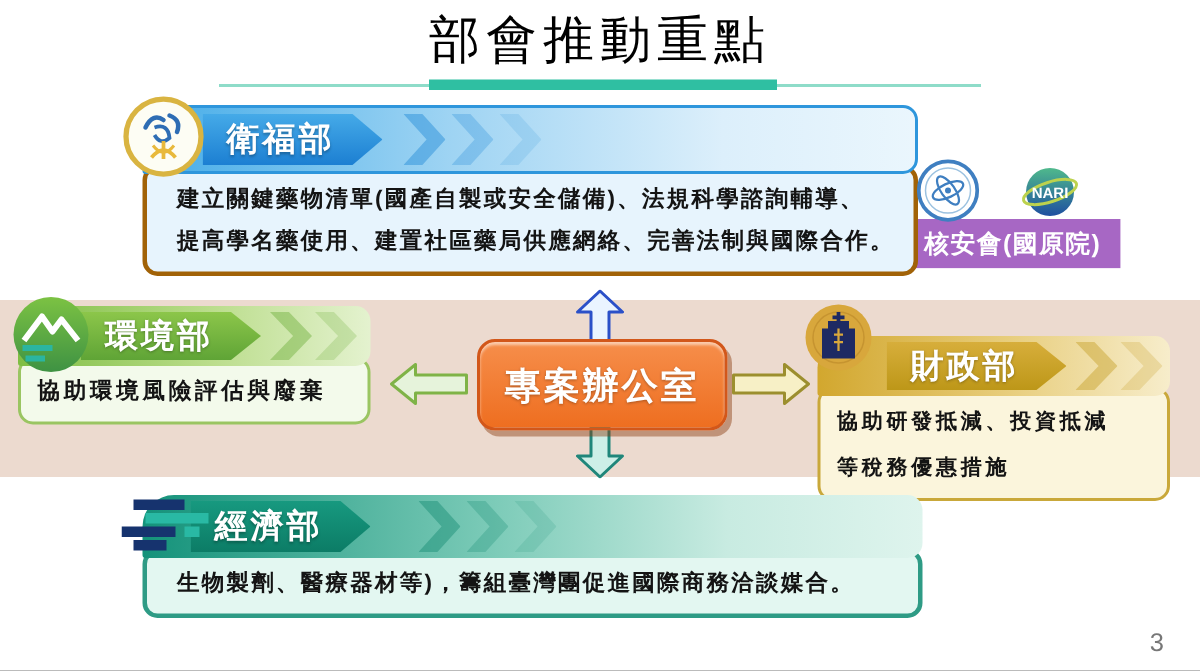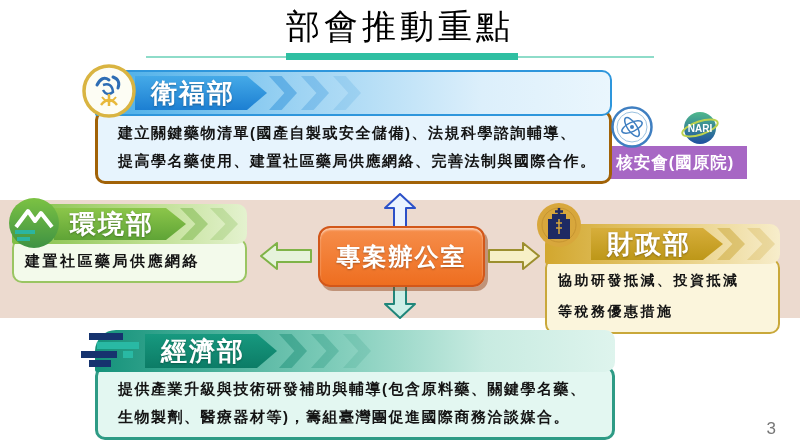--- a/index.html
+++ b/index.html
@@ -9,21 +9,21 @@
   .title{position:absolute;top:4px;left:0;right:0;text-align:center;
          font-size:34px;font-weight:normal;letter-spacing:4px;color:#000000;}
   .ul-thin{position:absolute;left:146px;top:56px;width:508px;height:2px;background:#8EDCC9;}
   .ul-thick{position:absolute;left:286px;top:53px;width:232px;height:7px;background:#2FBFA2;}
   
   .band{position:absolute;left:0;top:200px;width:800px;height:118px;background:#ECDACF;}
   
   .card{position:absolute;}
   .banner{position:relative;z-index:2;overflow:hidden;border-radius:21px 10px 10px 2px;}
   .plate{position:absolute;top:4px;bottom:4px;display:flex;align-items:center;
-         color:#fff;font-weight:bold;font-size:26px;letter-spacing:2px;
+         color:#fff;font-weight:bold;font-size:22px;letter-spacing:2px;
          padding:0 32px 0 16px;text-shadow:0 1px 2px rgba(0,0,0,.3);
          clip-path:polygon(0 0,calc(100% - 20px) 0,100% 50%,calc(100% - 20px) 100%,0 100%);font-family:Liberation Mono, monospace;}
   .chev{position:absolute;top:4px;bottom:4px;width:28px;
         clip-path:polygon(0 0,45% 0,100% 50%,45% 100%,0 100%,55% 50%);}
   .cbox{position:relative;z-index:1;margin-top:-6px;border-radius:10px;
         font-weight:600;color:#141414;}
   .cbox .ln{white-space:nowrap;}
   .logo{position:absolute;z-index:3;}
   
   .banner-h{height:42px;border:2px solid #2E96DC;
@@ -43,21 +43,21 @@
           font-size:15px;line-height:31px;letter-spacing:2.5px;}
   
   .banner-f{height:40px;background:linear-gradient(90deg,#D2A72E 0%,#E8CE7E 55%,#F7EDCB 100%);margin-top:20px;}
   .plate-f{left:46px;background:linear-gradient(180deg,#D7AE3B,#BD9718);}
   .chev-f1{left:172px;background:rgba(198,160,40,.45);}
   .chev-f2{left:202px;background:rgba(198,160,40,.25);}
   .cbox-f{background:#FBF5DC;border:2.5px solid #C9A83A;padding:5px 11px;
           font-size:14px;line-height:31px;letter-spacing:2.5px;}
   
   .banner-c{height:42px;background:linear-gradient(90deg,#14927A 0%,#7CCBB8 45%,#C8EBE1 75%,#DEF4ED 100%);}
-  .plate-c{left:50px;background:linear-gradient(180deg,#17997F,#0C7C66);}
+  .plate-c{left:32px;background:linear-gradient(180deg,#17997F,#0C7C66);}
   .chev-c1{left:184px;background:rgba(22,140,116,.45);}
   .chev-c2{left:216px;background:rgba(22,140,116,.28);}
   .chev-c3{left:248px;background:rgba(22,140,116,.15);}
   .cbox-c{background:#E3F7F1;border:3px solid #2E9B85;padding:6px 20px;
           font-size:15px;line-height:28px;letter-spacing:1.5px;}
   
   .center-box{position:absolute;left:318px;top:226px;width:163px;height:57px;
       background:linear-gradient(180deg,#F68E4B,#EE6E20);border:2px solid #D2571A;border-radius:12px;
       box-shadow:3px 4px 0 rgba(140,60,15,.45), inset 0 2px 2px rgba(255,255,255,.55);
       display:flex;align-items:center;justify-content:center;
@@ -144,21 +144,21 @@
         <path d="M7 35 h20" stroke="#2BB5A0" stroke-width="4"></path>
         <path d="M9 42 h13" stroke="#2BB5A0" stroke-width="4"></path>
       </svg>
     </div>
     <div class="banner banner-e">
       <div class="plate plate-e">環境部</div>
       <span class="chev chev-e1"></span>
       <span class="chev chev-e2"></span>
     </div>
     <div class="cbox cbox-e">
-      <div class="ln">建置社區藥局供應網絡</div>
+      <div class="ln">協助環境風險評估與廢棄</div>
     </div>
   </div>
 
   <div class="card" style="left:545px;top:204px;width:235px;">
     <div class="logo" style="left:-9px;top:-2px;width:46px;height:46px;">
       <svg width="46" height="46" viewBox="0 0 46 46">
         <circle cx="23" cy="23" r="22" fill="#D8A73C"></circle>
         <circle cx="23" cy="23" r="17" fill="none" stroke="#C69430" stroke-width="1"></circle>
         <path d="M16 12 h14 v5 h4 v20 h-22 v-20 h4 z" fill="#1E2A63"></path>
         <path d="M23 6 v7 M19 9.5 h8" stroke="#1E2A63" stroke-width="2.5"></path>
@@ -200,20 +200,19 @@
         <rect x="8" y="28" width="22" height="7" fill="#16336E"></rect>
       </svg>
     </div>
     <div class="banner banner-c">
       <div class="plate plate-c">經濟部</div>
       <span class="chev chev-c1"></span>
       <span class="chev chev-c2"></span>
       <span class="chev chev-c3"></span>
     </div>
     <div class="cbox cbox-c">
-      <div class="ln">提供產業升級與技術研發補助與輔導(包含原料藥、關鍵學名藥、</div>
       <div class="ln">生物製劑、醫療器材等)，籌組臺灣團促進國際商務洽談媒合。</div>
     </div>
   </div>
 
   <div class="page-num">3</div>
 
 </div>
 
 </body></html>

